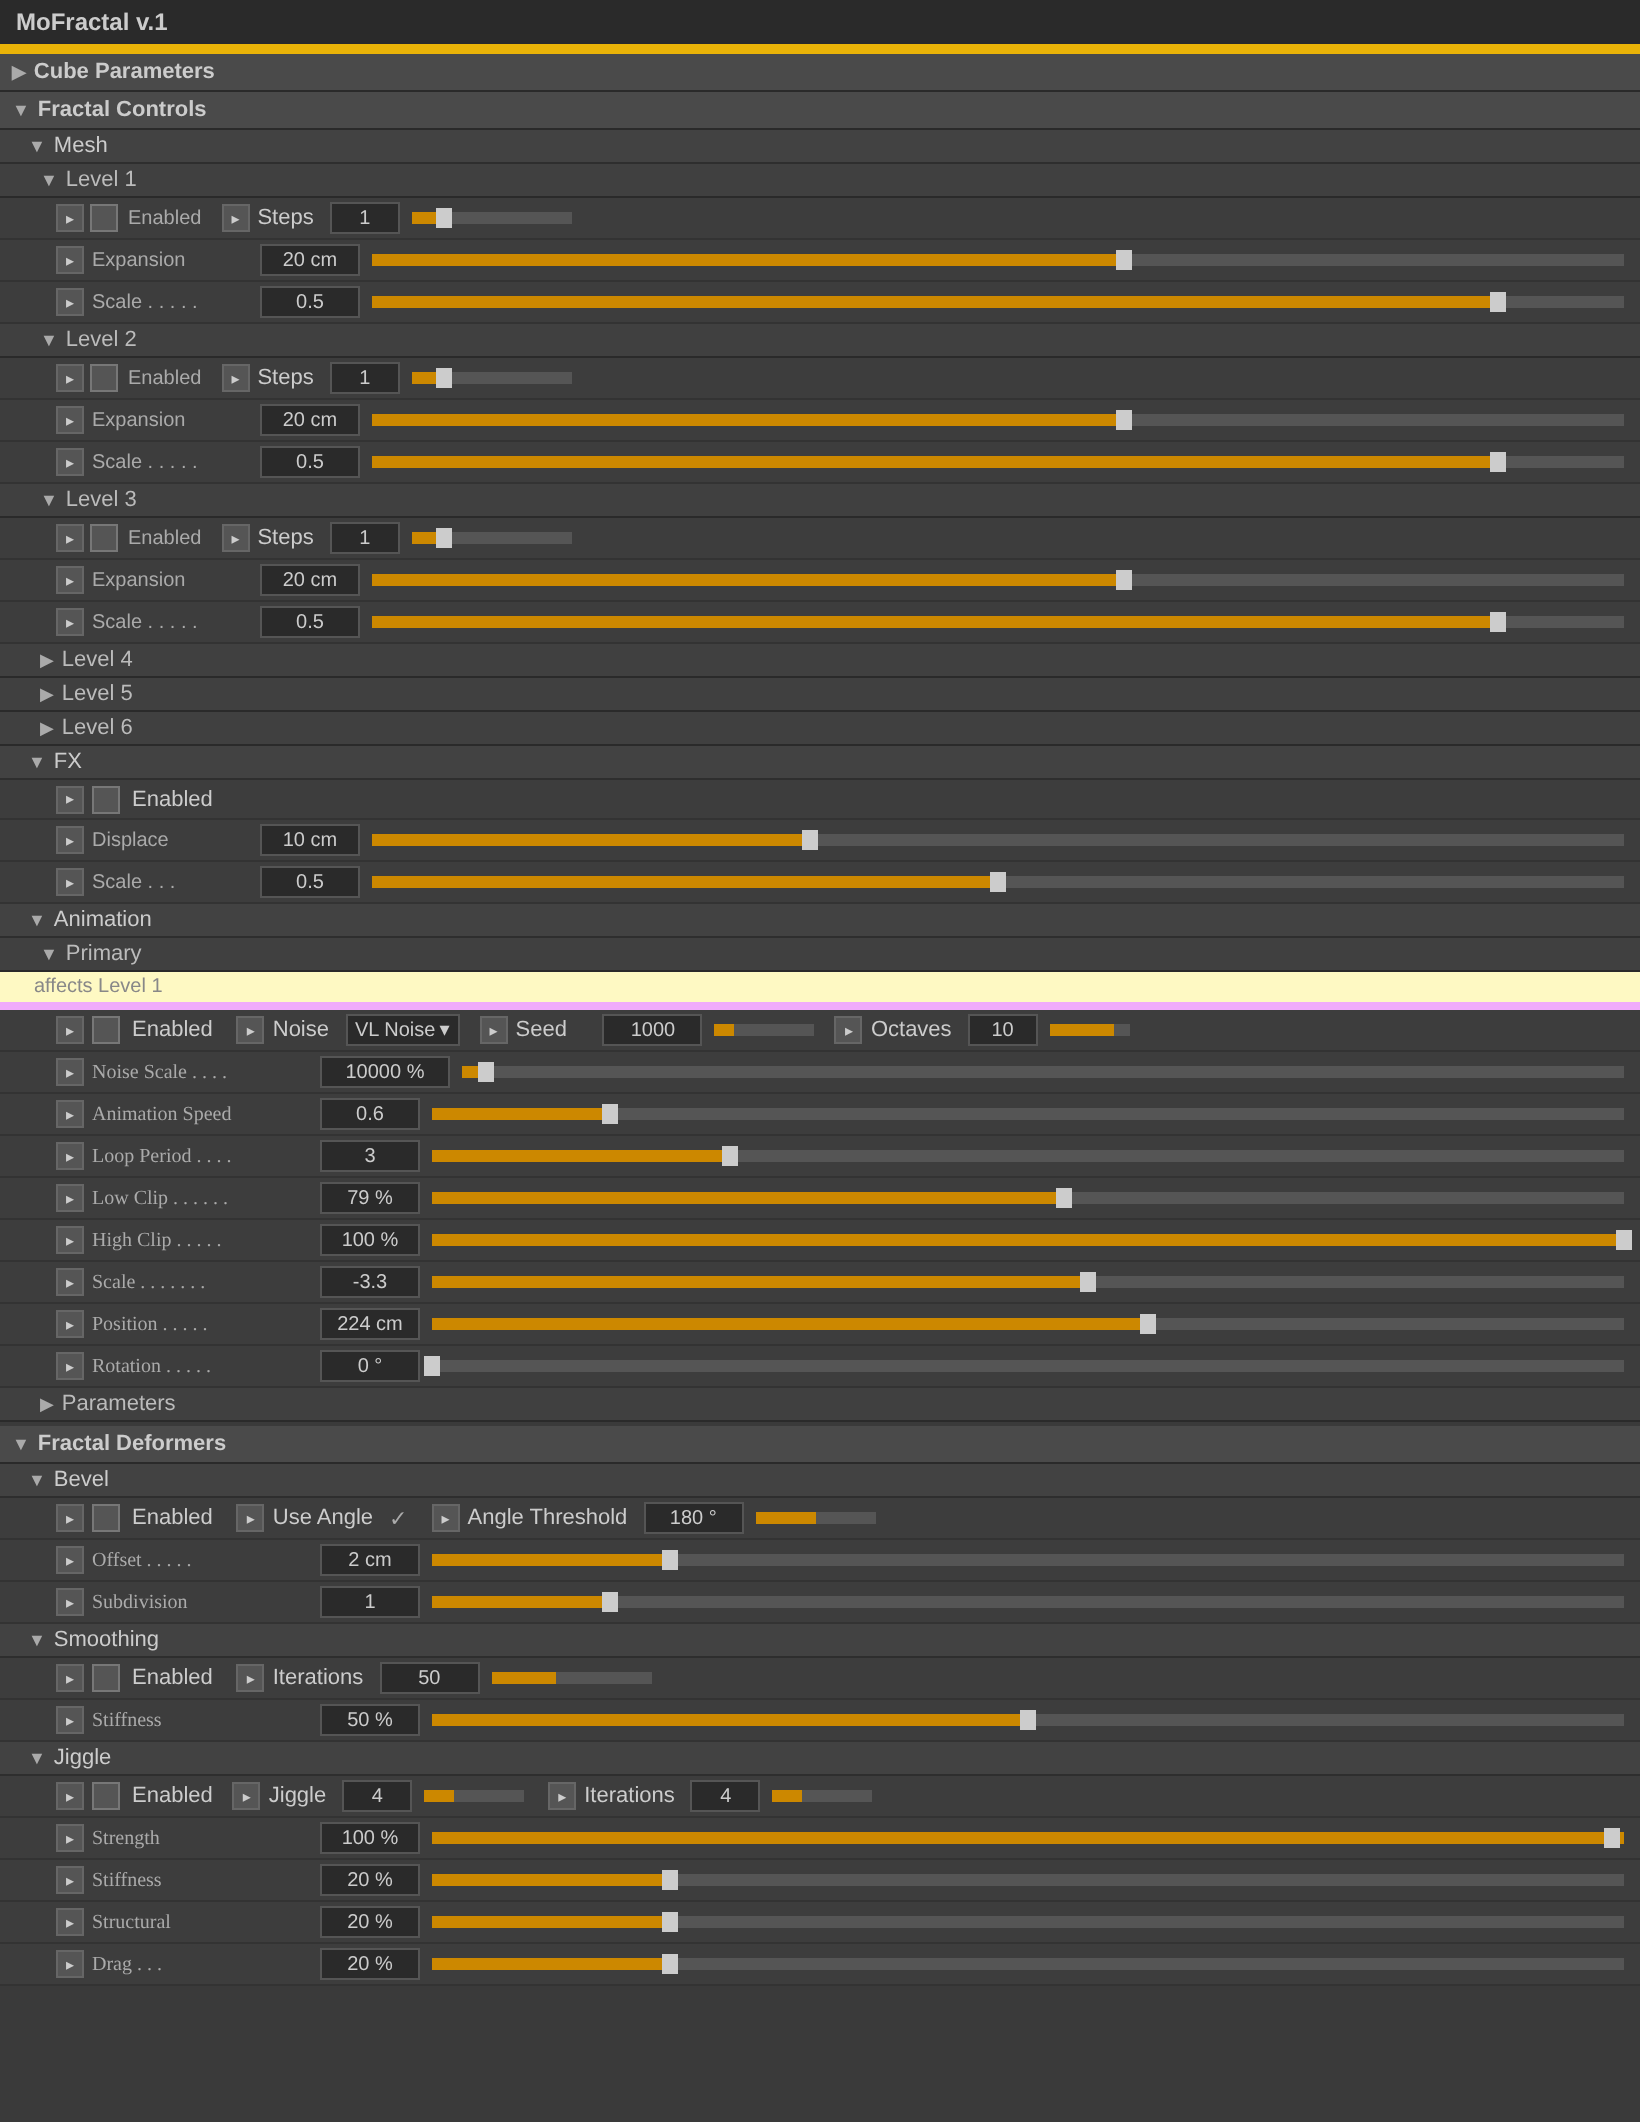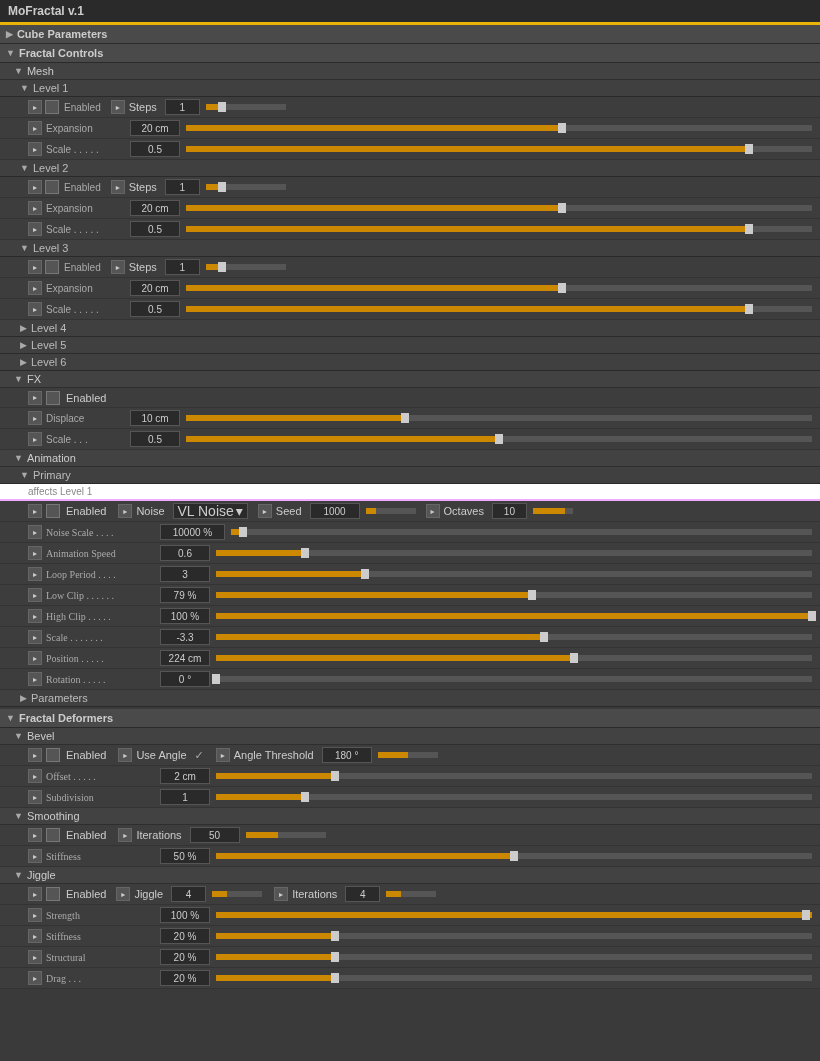--- a/index.html
+++ b/index.html
@@ -143,21 +143,21 @@
       font-size: 8px;
       color: #ccc;
       cursor: pointer;
     }
 
     .dropdown {
       background: #2a2a2a;
       border: 1px solid #555;
       color: #cccccc;
       padding: 1px 4px;
-      font-size: 14px;
+      font-size: 10px;
       height: 16px;
       display: inline-flex;
       align-items: center;
       gap: 2px;
     }
 
     .info-text {
       padding: 3px 28px;
       font-size: 10px;
       color: #999999;
@@ -168,29 +168,29 @@
     .info-text.warning {
       color: #bbbbbb;
     }
 
     .title-bar {
       background: #2a2a2a;
       padding: 4px 8px;
       font-size: 12px;
       font-weight: bold;
       color: #cccccc;
-      border-bottom: 3px solid #eab308;
+      border-bottom: 5px solid #eab308;
     }
 
     .affects-text {
-      padding: 2px 28px;
+      padding: 2px 17px;
       font-size: 10px;
       color: #888888;
-      background: #ffffff;
-      border-bottom: 2px solid #f0abfc;
+      background: #fef9c3;
+      border-bottom: 4px solid #f0abfc;
     }
 
     .arrow-right { color: #aaa; font-size: 9px; }
     .arrow-down { color: #aaa; font-size: 9px; }
   </style>
 </head>
 <body>
 
 <div class="panel">
 
@@ -380,21 +380,21 @@
     <span class="btn-icon">▸</span>
     <span class="checkbox"></span>
     <span style="margin-right:8px;">Enabled</span>
     <span class="btn-icon">▸</span>
     <span style="margin-right:4px;">Noise</span>
     <span class="dropdown">
       <span>VL Noise</span>
       <span>▾</span>
     </span>
     <span class="btn-icon" style="margin-left:6px;">▸</span>
-    <span style="margin-right:4px;">Seed</span>
+    <span style="margin-right:14px;">Seed</span>
     <span class="value-box">1000</span>
     <div class="slider-track" style="max-width:50px;">
       <div class="slider-fill orange" style="width:20%"></div>
     </div>
     <span class="btn-icon" style="margin-left:4px;">▸</span>
     <span style="margin-right:4px;">Octaves</span>
     <span class="value-box narrow">10</span>
     <div class="slider-track" style="max-width:40px;">
       <div class="slider-fill orange" style="width:80%"></div>
     </div>

